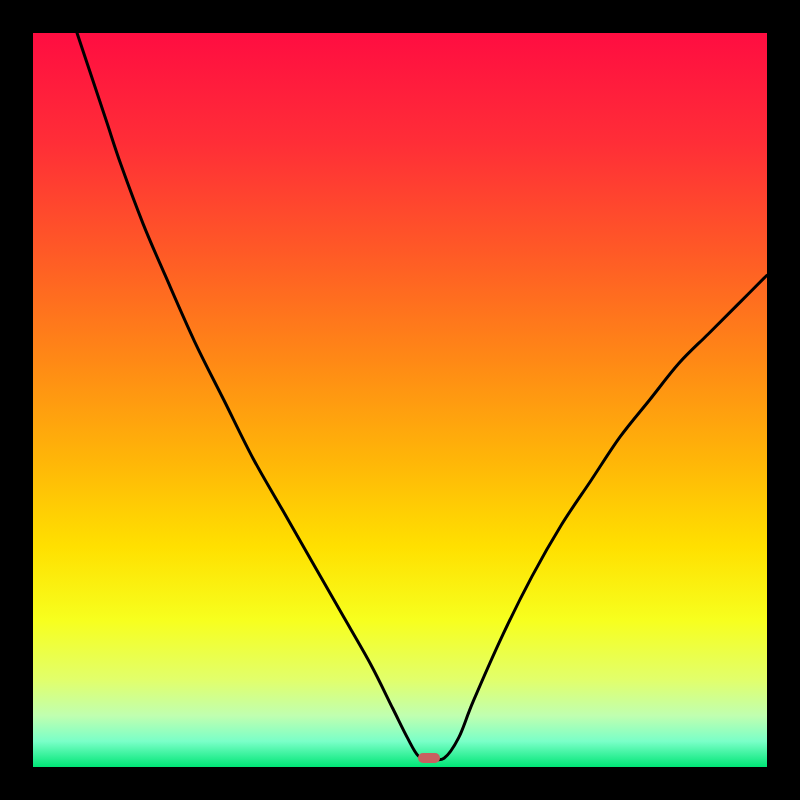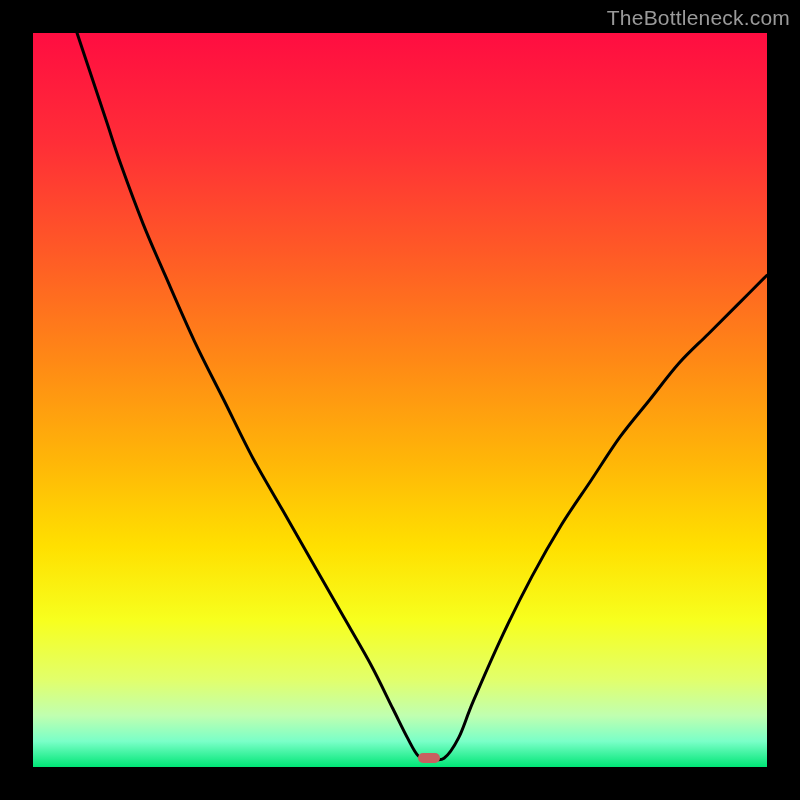--- a/index.html
+++ b/index.html
@@ -76,14 +76,13 @@
       <rect x="0" y="0" width="734" height="734" fill="url(#bg-grad)"></rect>
     </svg>
 
     <svg class="curve-svg" viewBox="0 0 734 734" preserveAspectRatio="none">
       <path id="curve-path" d="M 44.04 0 C 46.486666666666665 7.340000000000013 53.82666666666667 29.36000000000007 58.72 44.04000000000008 C 63.61333333333333 58.720000000000084 68.50666666666667 73.40000000000005 73.4 88.08000000000004 C 78.29333333333334 102.76000000000003 81.96333333333334 114.99333333333334 88.08 132.12 C 94.19666666666666 149.24666666666667 102.75999999999999 172.49000000000004 110.1 190.84000000000003 C 117.44 209.19000000000003 123.55666666666667 222.64666666666665 132.12 242.21999999999997 C 140.68333333333334 261.7933333333333 151.69333333333333 287.48333333333335 161.48 308.28000000000003 C 171.26666666666665 329.0766666666667 181.05333333333334 347.4266666666667 190.84 367 C 200.62666666666667 386.5733333333333 210.41333333333333 407.37 220.2 425.72 C 229.98666666666665 444.07000000000005 239.77333333333337 459.97333333333336 249.56000000000003 477.1 C 259.3466666666667 494.2266666666667 269.1333333333334 511.35333333333335 278.92 528.48 C 288.70666666666665 545.6066666666667 298.49333333333334 562.7333333333333 308.28 579.86 C 318.0666666666666 596.9866666666667 329.07666666666665 615.3366666666667 337.64 631.24 C 346.2033333333333 647.1433333333333 353.5433333333333 663.0466666666666 359.65999999999997 675.28 C 365.77666666666664 687.5133333333333 370.05833333333334 696.6883333333333 374.34000000000003 704.64 C 378.6216666666667 712.5916666666667 381.68 719.5646666666667 385.35 722.99 C 389.02000000000004 726.4153333333334 392.0783333333334 724.825 396.36 725.192 C 400.64166666666665 725.559 406.1466666666667 728.6173333333334 411.04 725.192 C 415.93333333333334 721.7666666666667 420.82666666666665 714.182 425.71999999999997 704.64 C 430.6133333333333 695.098 433.05999999999995 685.0666666666667 440.4 667.94 C 447.74 650.8133333333334 459.9733333333333 622.6766666666667 469.76 601.88 C 479.5466666666667 581.0833333333333 489.33333333333337 561.51 499.12000000000006 543.16 C 508.90666666666675 524.81 518.6933333333334 507.6833333333333 528.48 491.78 C 538.2666666666667 475.87666666666667 548.0533333333334 462.42 557.84 447.74 C 567.6266666666667 433.06 577.4133333333334 417.15666666666664 587.2 403.7 C 596.9866666666667 390.24333333333334 606.7733333333333 379.23333333333335 616.56 367 C 626.3466666666666 354.76666666666665 636.1333333333333 341.30999999999995 645.92 330.29999999999995 C 655.7066666666666 319.28999999999996 665.4933333333333 310.7266666666667 675.28 300.94 C 685.0666666666666 291.1533333333333 694.8533333333334 281.3666666666667 704.64 271.58 C 714.4266666666666 261.7933333333333 729.1066666666667 247.11333333333332 734 242.21999999999997" fill="none" stroke="#000000" stroke-width="3" stroke-linejoin="round" stroke-linecap="round"></path>
     </svg>
 
     <div id="marker" class="marker" style="left: 396.36px; top: 725.192px; background: rgb(200, 96, 96);"></div>
   </div>
 
-  <div class="watermark">TheBottleneck.com</div>
 </div>
 
 </body></html>

